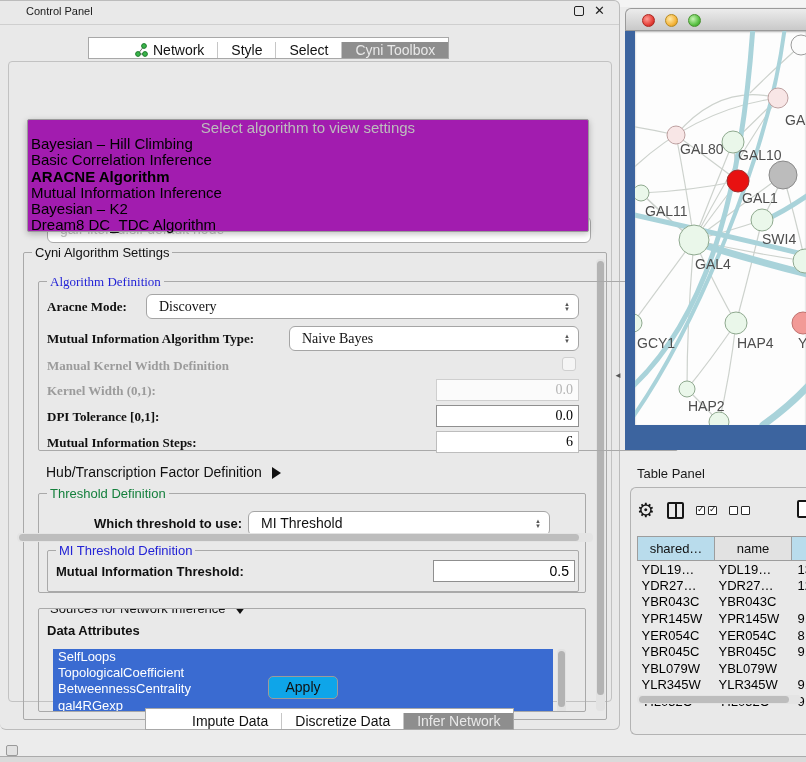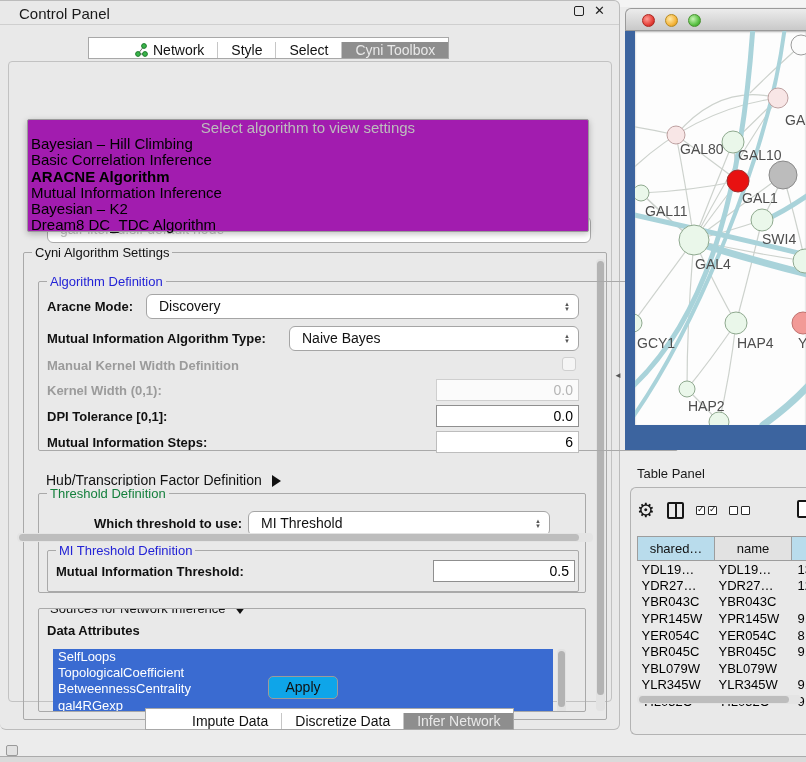--- a/index.html
+++ b/index.html
@@ -12,21 +12,21 @@
   .abs { position:absolute; }
 
   
   .control-panel {
     left:0; top:7; width:620px; height:730px;
     background:#e9e9e9; border:1px solid #bcbcbc; border-left:none;
     border-radius:0 6px 6px 6px;
   }
   .cp-titlebar { position:absolute; left:0; top:0; width:100%; height:24px;
     border-bottom:1px solid #cfcfcf; }
-  .cp-title { position:absolute; left:19px; top:4px; font-size:15px; color:#1a1a1a; }
+  .cp-title { position:absolute; left:26px; top:4px; font-size:11px; color:#1a1a1a; }
   .cp-win-icons { position:absolute; right:14px; top:3px; display:flex; gap:10px; align-items:center; }
   .float-ic { width:10px; height:10px; border:1.5px solid #222; border-radius:2px; }
   .close-ic { font-size:13px; font-weight:bold; color:#222; line-height:14px; }
 
   
   .seg { display:flex; background:#fff; border:1px solid #a8a8a8; border-radius:0;
     overflow:hidden; height:22px; align-items:flex-end;padding-left:33px; }
   .seg .tab { display:flex; align-items:center; gap:5px; padding:0 13px; font-size:14px;
     color:#111; border-right:1px solid #c6c6c6; cursor:default; white-space:nowrap; }
   .seg .tab:last-child { border-right:none; }
@@ -53,21 +53,21 @@
   .dd-placeholder { text-align:center; color:#bdbdbd; font-size:15px; height:15px; line-height:14px; }
   .dd-item { font-size:15px; line-height:16.3px; padding-left:3px; color:#000; white-space:nowrap; }
   .dd-item.hl { font-weight:bold; }
 
   
   .group { position:absolute; border:1px solid #a9a9a9; border-radius:2px; }
   .group-label { position:absolute; top:-8px; left:8px; background:#e9e9e9; padding:0 3px;
     font-size:13px; white-space:nowrap; }
 
   .settings-box { left:14px; top:190px; width:584px; height:468px; }
-  .alg-box   { left:14px; top:28px; width:640px; height:170px; }
+  .alg-box   { left:14px; top:28px; width:640px; height:170px;font-family:Liberation Serif, serif; }
   .thr-box   { left:14px; top:240px; width:548px; height:100px; }
   .mithr-box { left:8px; top:56px; width:532px; height:42px; }
   .src-box   { left:14px; top:355px; width:548px; height:104px; overflow:hidden; }
 
   .lbl { font-weight:bold; font-size:13px; color:#111; }
   .lbl.dis { color:#9b9b9b; }
   .row-label { position:absolute; white-space:nowrap; }
 
   .combo { position:absolute; height:25px; background:#fff; border:1px solid #a5a5a5;
     border-radius:6px; font-size:14px; line-height:23px; padding-left:12px; color:#111; }
@@ -229,21 +229,21 @@
         <span class="row-label lbl dis" style="left:8px; top:101px;">Kernel Width (0,1):</span>
         <div class="tfield dis" style="left:397px; top:97px; width:143px;">0.0</div>
 
         <span class="row-label lbl" style="left:8px; top:127px;">DPI Tolerance [0,1]:</span>
         <div class="tfield" style="left:397px; top:123px; width:143px;">0.0</div>
 
         <span class="row-label lbl" style="left:8px; top:153px;">Mutual Information Steps:</span>
         <div class="tfield" style="left:397px; top:149px; width:143px; border-color:#bdbdbd;">6</div>
       </div>
 
-      <span class="row-label lbl" style="left:22px; top:219px; font-weight:normal; font-size:14px;">
+      <span class="row-label lbl" style="left:22px; top:211px; font-weight:normal; font-size:14px;">
         <span>Hub/Transcription Factor Definition</span>
         <span class="tri-right"></span>
       </span>
 
       <div class="group thr-box">
         <div class="group-label" style="color:#15803d;">Threshold Definition</div>
 
         <span class="row-label lbl" style="left:55px; top:22px;">Which threshold to use:</span>
         <div class="combo" style="left:209px; top:17px; width:302px;">
           <span>MI Threshold</span>

